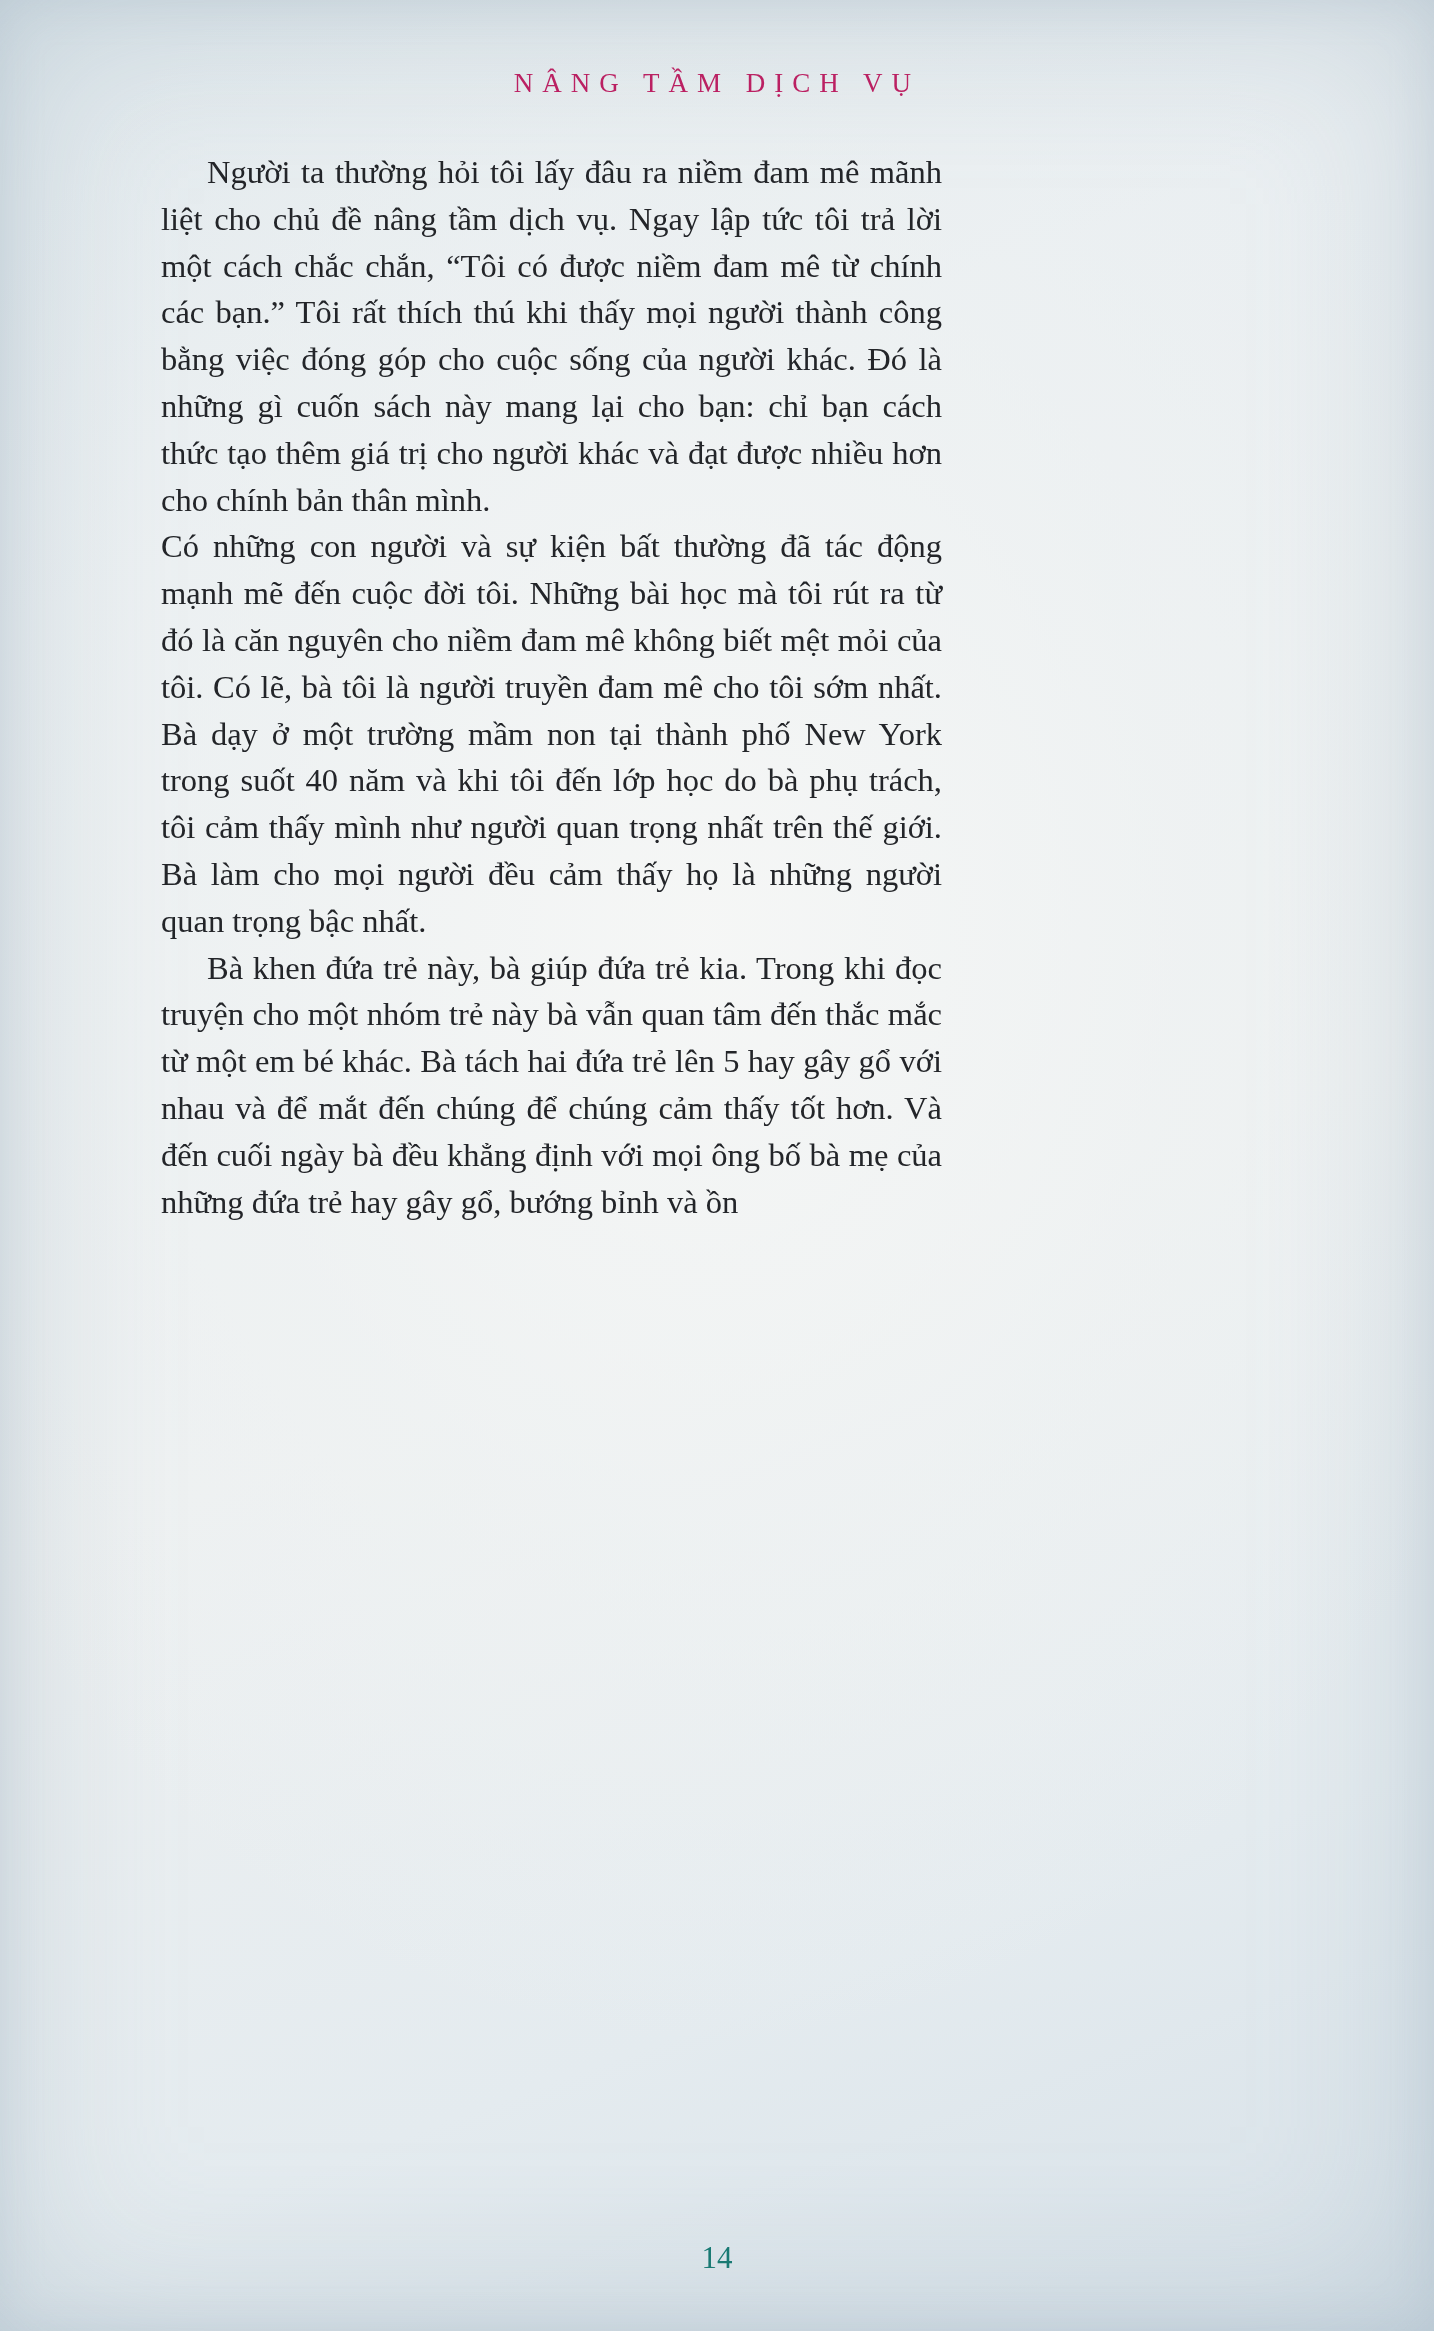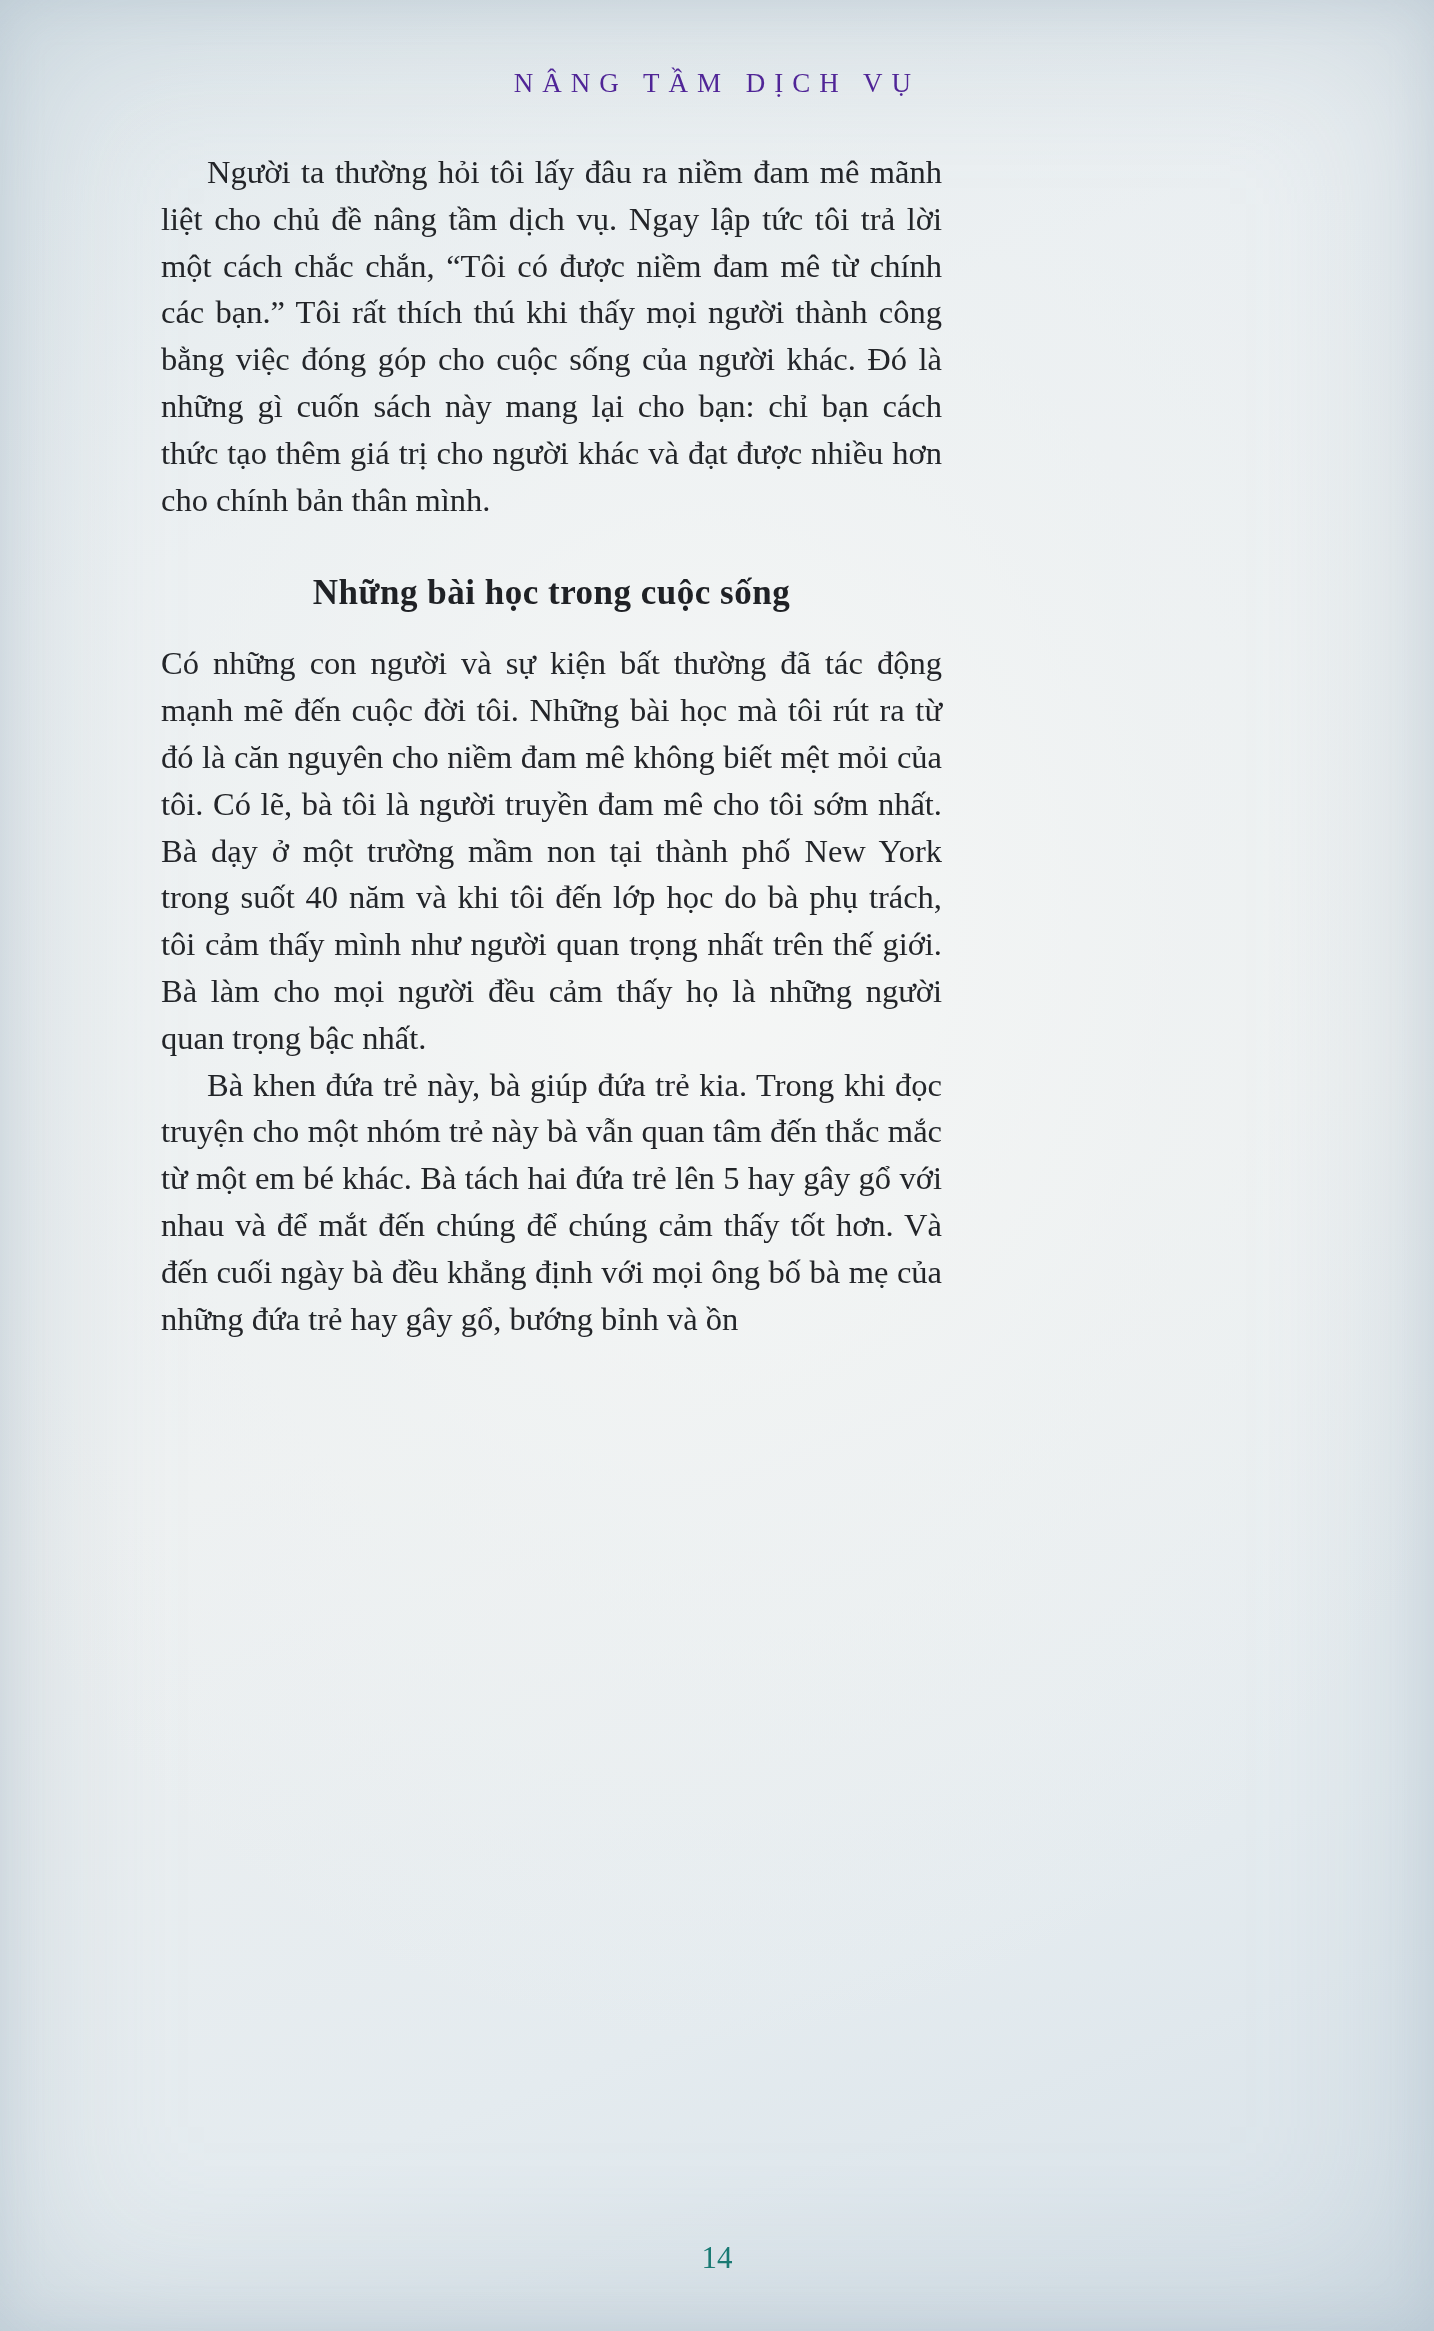--- a/index.html
+++ b/index.html
@@ -24,21 +24,21 @@
     pointer-events: none;
   }
   .running-header {
     position: absolute;
     top: 68px;
     left: 0;
     width: 100%;
     text-align: center;
     font-size: 27px;
     letter-spacing: 9px;
-    color: #4c1d95;
+    color: #be185d;
   }
   .content {
     position: absolute;
     top: 149px;
     left: 161px;
     width: 781px;
   }
   p.para {
     margin: 0;
     font-size: 32.5px;
@@ -66,21 +66,20 @@
   }
 </style>
 </head>
 <body>
 
 <div class="page">
   <div class="running-header">NÂNG TẦM DỊCH VỤ</div>
 
   <div class="content" id="content">
       <p class="para indent">Người ta thường hỏi tôi lấy đâu ra niềm đam mê mãnh liệt cho chủ đề nâng tầm dịch vụ. Ngay lập tức tôi trả lời một cách chắc chắn, “Tôi có được niềm đam mê từ chính các bạn.” Tôi rất thích thú khi thấy mọi người thành công bằng việc đóng góp cho cuộc sống của người khác. Đó là những gì cuốn sách này mang lại cho bạn: chỉ bạn cách thức tạo thêm giá trị cho người khác và đạt được nhiều hơn cho chính bản thân mình.</p>
-      <h2 class="section-heading">Những bài học trong cuộc sống</h2>
       <p class="para">Có những con người và sự kiện bất thường đã tác động mạnh mẽ đến cuộc đời tôi. Những bài học mà tôi rút ra từ đó là căn nguyên cho niềm đam mê không biết mệt mỏi của tôi. Có lẽ, bà tôi là người truyền đam mê cho tôi sớm nhất. Bà dạy ở một trường mầm non tại thành phố New York trong suốt 40 năm và khi tôi đến lớp học do bà phụ trách, tôi cảm thấy mình như người quan trọng nhất trên thế giới. Bà làm cho mọi người đều cảm thấy họ là những người quan trọng bậc nhất.</p>
       <p class="para indent">Bà khen đứa trẻ này, bà giúp đứa trẻ kia. Trong khi đọc truyện cho một nhóm trẻ này bà vẫn quan tâm đến thắc mắc từ một em bé khác. Bà tách hai đứa trẻ lên 5 hay gây gổ với nhau và để mắt đến chúng để chúng cảm thấy tốt hơn. Và đến cuối ngày bà đều khẳng định với mọi ông bố bà mẹ của những đứa trẻ hay gây gổ, bướng bỉnh và ồn</p>
     </div>
 
   <div class="page-number">14</div>
 
   <div class="vignette"></div>
 </div>
 
 </body></html>

